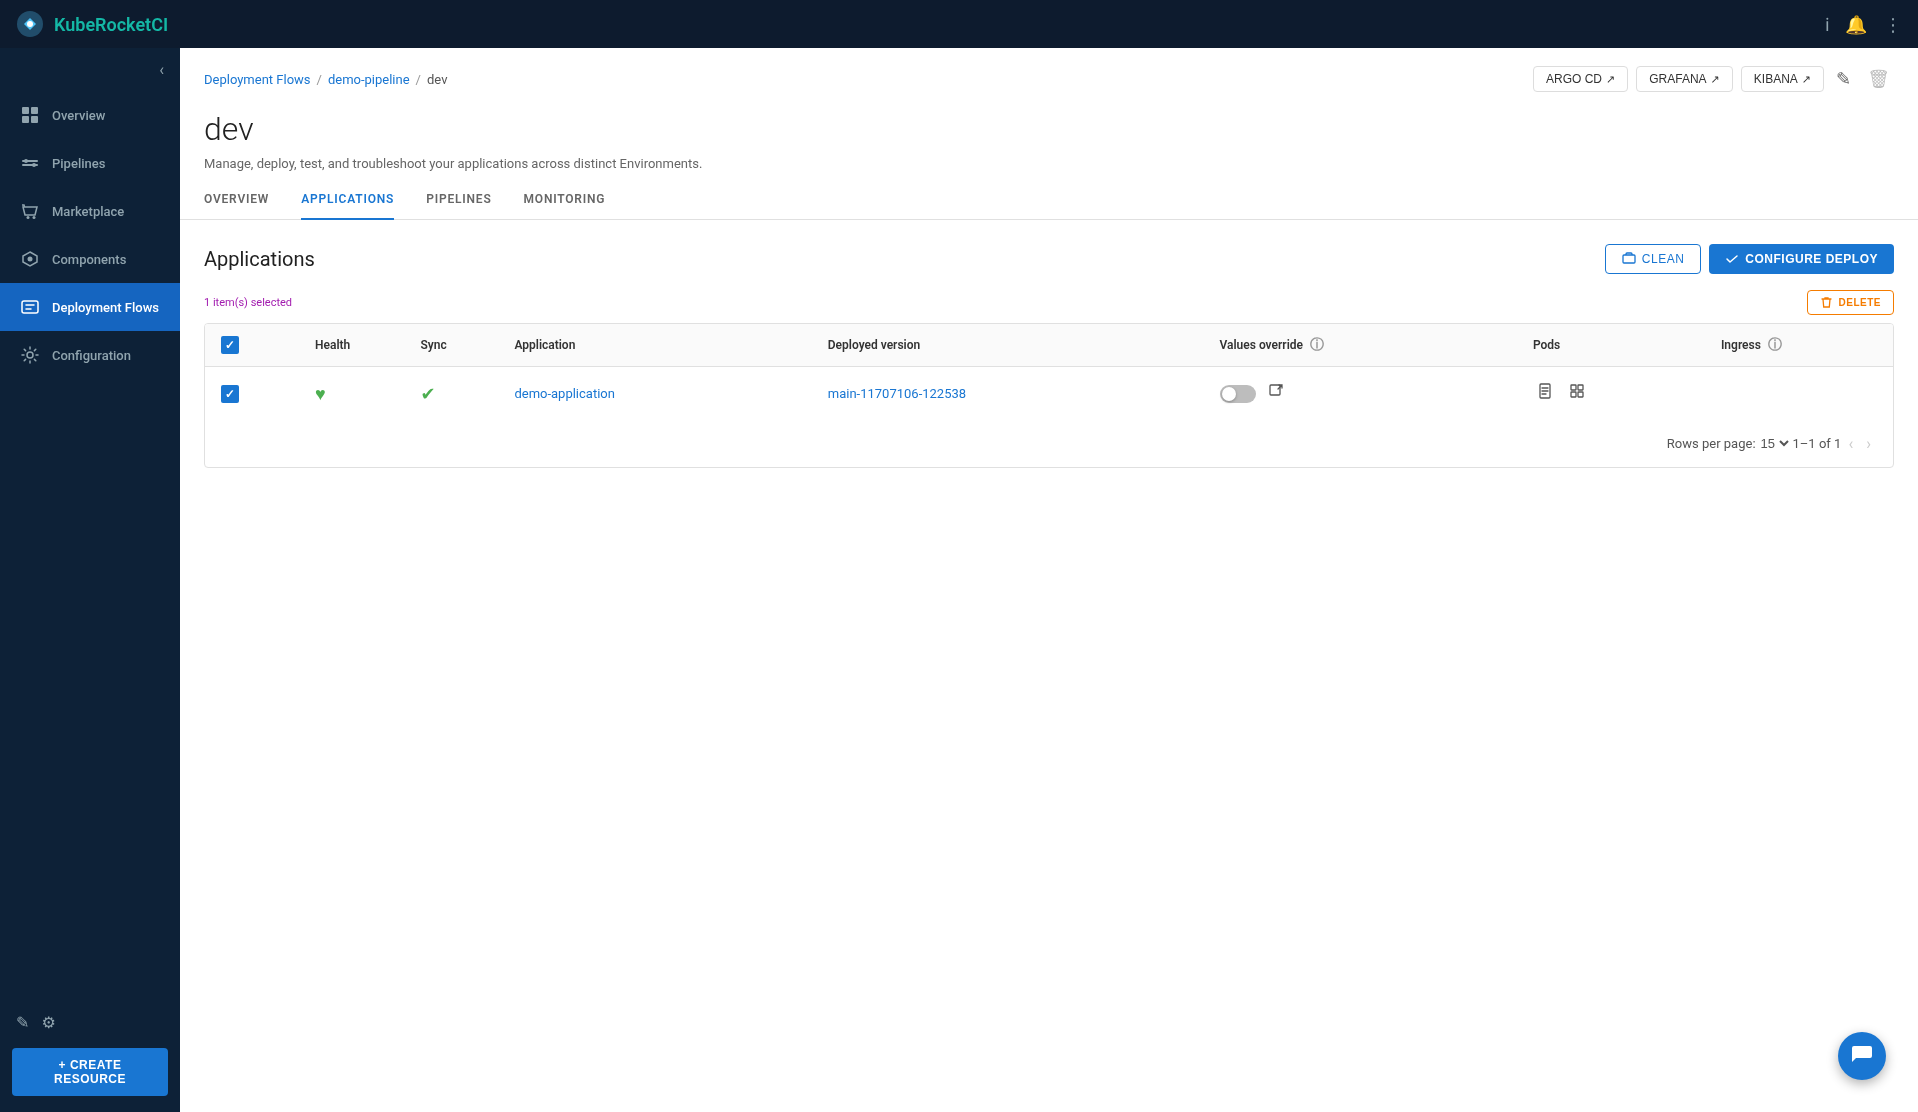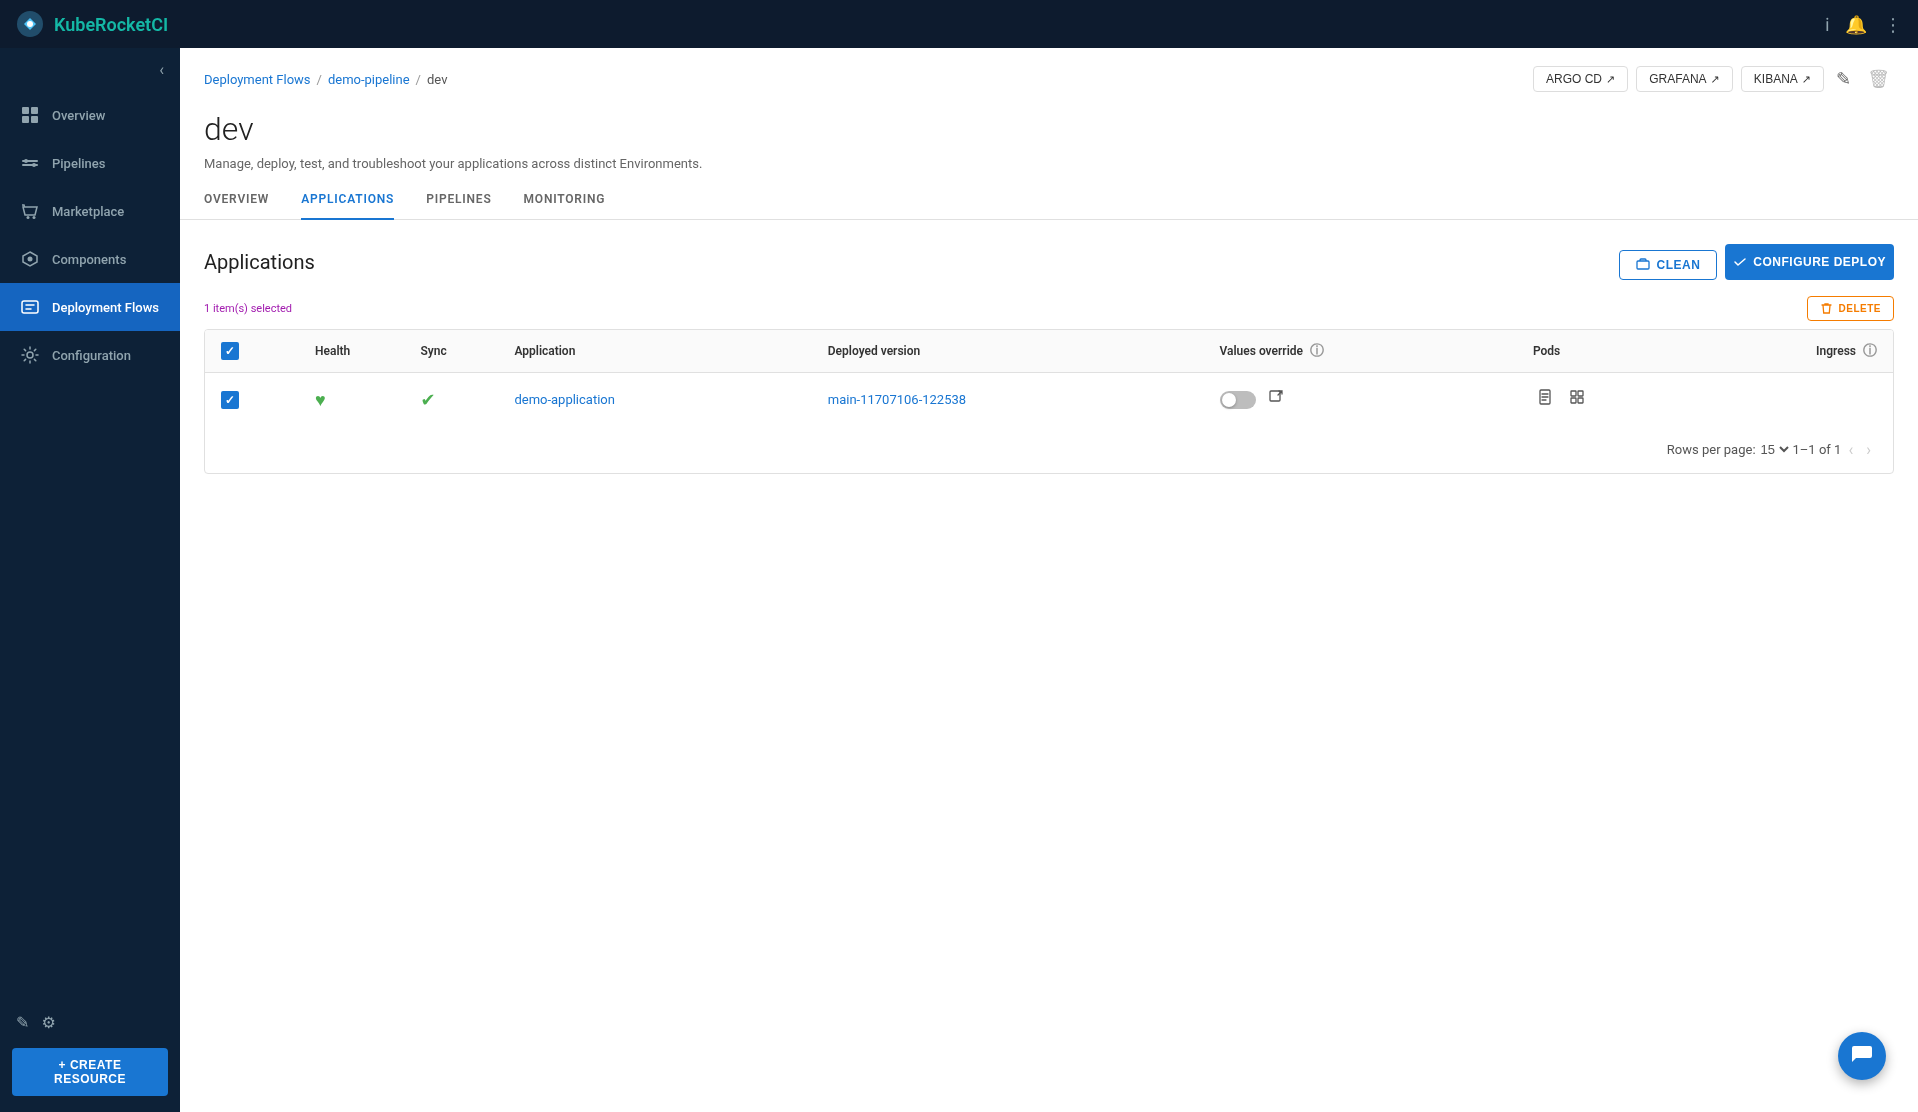--- a/index.html
+++ b/index.html
@@ -133,33 +133,32 @@
     .section-title { font-size: 20px; font-weight: 400; color: #212121; }
     .section-actions { display: flex; gap: 8px; }
 
     .clean-btn {
       border: 1px solid #1976d2;
       background: #fff;
       color: #1976d2;
       padding: 7px 16px;
       border-radius: 4px;
       font-size: 12px;
-      font-weight: 700;
+      font-weight: 400;
       cursor: pointer;
       display: flex;
       align-items: center;
       gap: 6px;
       letter-spacing: 0.5px;
-      margin-top: 6px;
     }
     .configure-deploy-btn {
       background: #1976d2;
       color: #fff;
       border: none;
-      padding: 7px 8px;
+      padding: 7px 16px;
       border-radius: 4px;
       font-size: 12px;
       font-weight: 600;
       cursor: pointer;
       display: flex;
       align-items: center;
       gap: 6px;
       letter-spacing: 0.5px;
     }
 
@@ -194,21 +193,21 @@
       border-bottom: 1px solid #e0e0e0;
     }
     td { padding: 12px 16px; font-size: 13px; color: #333; border-bottom: 1px solid #f0f0f0; vertical-align: middle; }
     tr:last-child td { border-bottom: none; }
     .col-health { width: 60px; }
     .col-sync { width: 60px; }
     .col-application { width: 200px; }
     .col-version { width: 250px; }
     .col-values { width: 200px; }
     .col-pods { width: 120px; }
-    .col-ingress { width: 120px; text-align: right; }
+    .col-ingress { width: 120px; }
     .cb-checked {
       width: 18px; height: 18px;
       background: #1976d2;
       border-radius: 2px;
       display: flex;
       align-items: center;
       justify-content: center;
       cursor: pointer;
     }
     .cb-checked::after { content: '✓'; color: #fff; font-size: 12px; font-weight: bold; }

